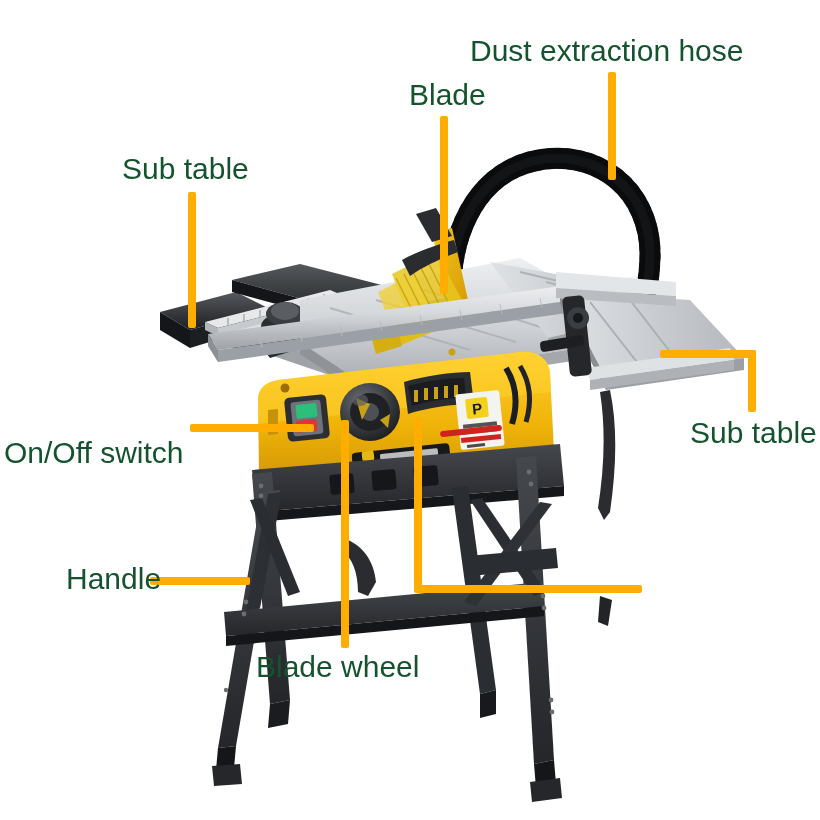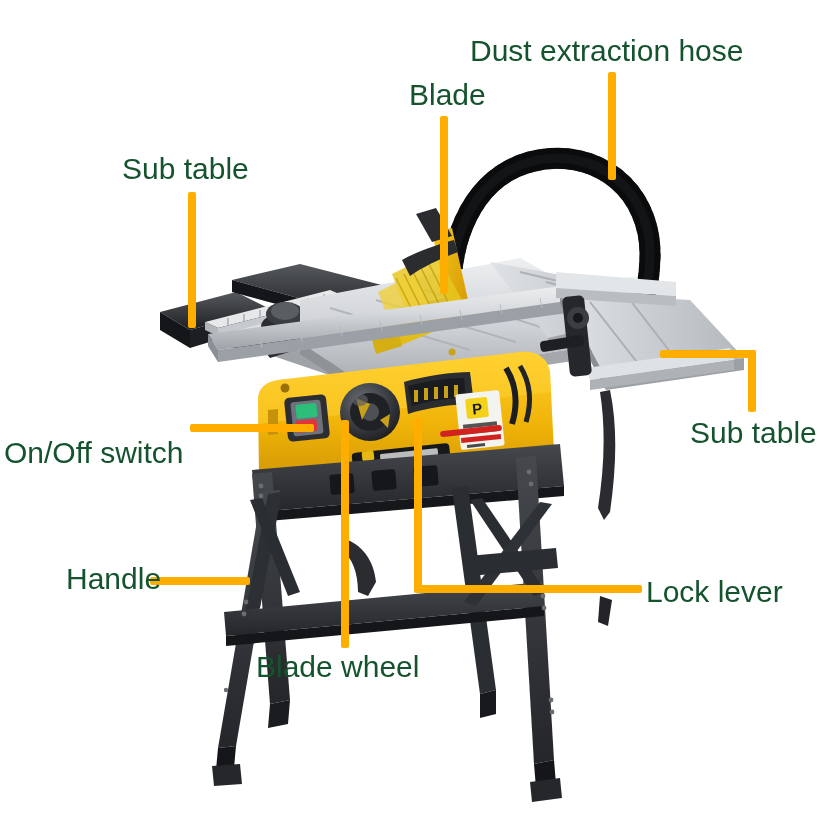--- a/index.html
+++ b/index.html
@@ -318,15 +318,14 @@
   <div class="leader" style="left:414px;top:418px;width:8px;height:174px;"></div>
   <div class="leader" style="left:414px;top:585px;width:228px;height:8px;"></div>
 
   <div class="lbl" style="left:470px;top:36px;">Dust extraction hose</div>
   <div class="lbl" style="left:409px;top:80px;">Blade</div>
   <div class="lbl" style="left:122px;top:154px;">Sub table</div>
   <div class="lbl" style="left:690px;top:418px;">Sub table</div>
   <div class="lbl" style="left:4px;top:412px;margin-top:26px;">On/Off switch</div>
   <div class="lbl" style="left:66px;top:564px;">Handle</div>
   <div class="lbl" style="left:256px;top:652px;">Blade wheel</div>
-  <div class="lbl" style="left:646px;top:577px;">Lock lever</div>
 
 </div>
 
 </body></html>

